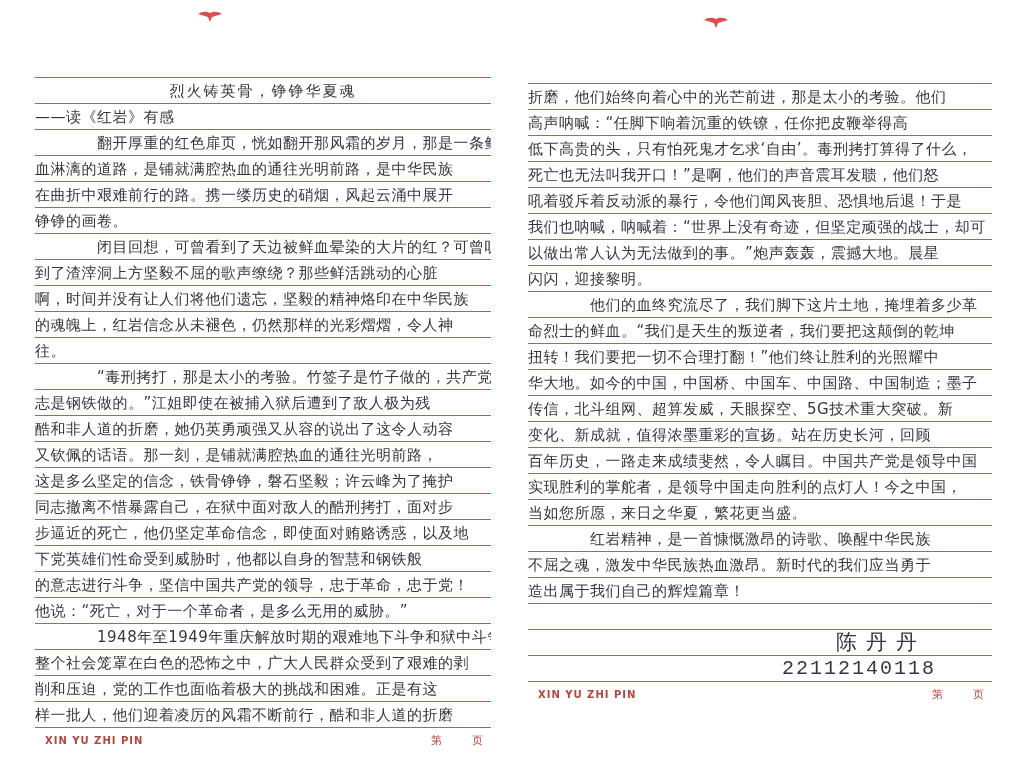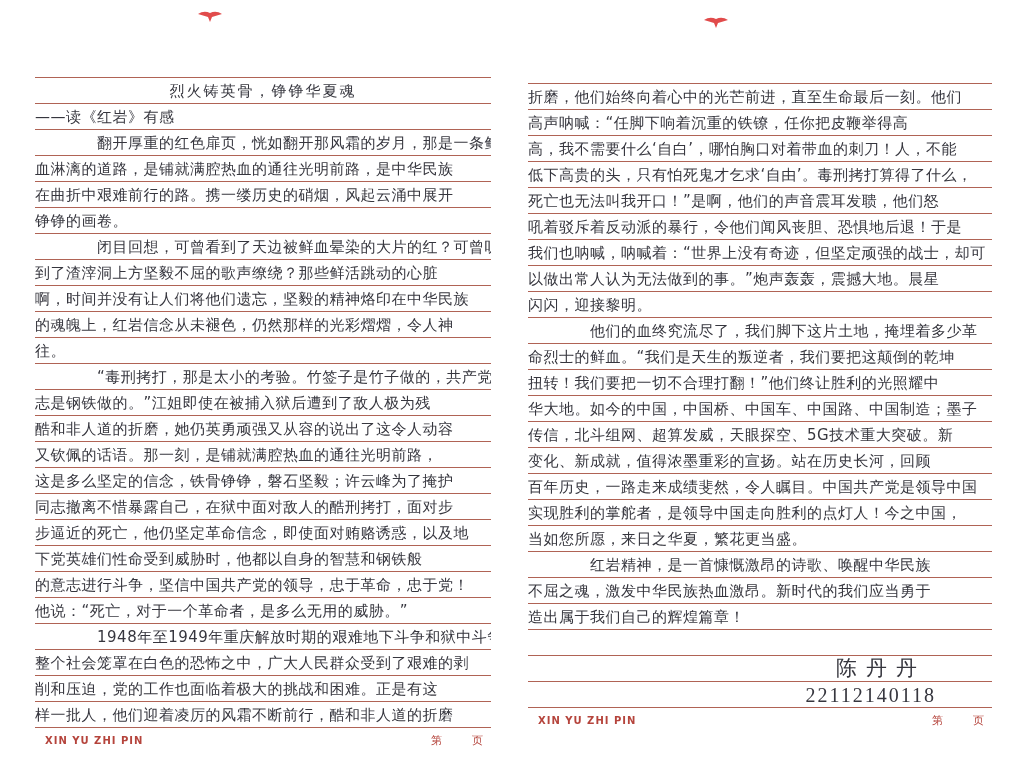--- a/index.html
+++ b/index.html
@@ -31,21 +31,21 @@
   .style-center .txt{letter-spacing:2px;}
   .style-right{}
   .style-right .txt{padding-right:60px;}
   .style-sig{justify-content:flex-end;}
   .style-sig .txt{
     padding-right:66px;font-size:21px;line-height:25px;letter-spacing:9px;
   }
   .style-id{justify-content:flex-end;}
   .style-id .txt{
     padding-right:56px;font-size:20px;line-height:24px;letter-spacing:2px;
-    font-family:Liberation Serif, serif;
+    font-family:Liberation Mono, monospace;
   }
   .page-footer{
     display:flex;justify-content:space-between;align-items:center;
     padding:5px 8px 0 10px;
   }
   .brand{
     font-size:10px;font-weight:bold;color:var(--accent);letter-spacing:1px;
   }
   .pageno{
     font-size:11px;color:var(--accent);display:flex;align-items:center;
@@ -153,27 +153,24 @@
         <span class="gap"></span>
         <span>页</span>
       </span>
     </div>
   </div>
 
   <div class="page page-right">
     <div class="lines">
 
     <div class="line-row style-normal">
-        <span class="txt">折磨，他们始终向着心中的光芒前进，直至生命最后一刻。他们</span>
+        <span class="txt">折磨，他们始终向着心中的光芒前进，那是太小的考验。他们</span>
       </div>
         <div class="line-row style-normal">
         <span class="txt">高声呐喊：“任脚下响着沉重的铁镣，任你把皮鞭举得高</span>
-      </div>
-        <div class="line-row style-normal">
-        <span class="txt">高，我不需要什么‘自白’，哪怕胸口对着带血的刺刀！人，不能</span>
       </div>
         <div class="line-row style-normal">
         <span class="txt">低下高贵的头，只有怕死鬼才乞求‘自由’。毒刑拷打算得了什么，</span>
       </div>
         <div class="line-row style-normal">
         <span class="txt">死亡也无法叫我开口！”是啊，他们的声音震耳发聩，他们怒</span>
       </div>
         <div class="line-row style-normal">
         <span class="txt">吼着驳斥着反动派的暴行，令他们闻风丧胆、恐惧地后退！于是</span>
       </div>

